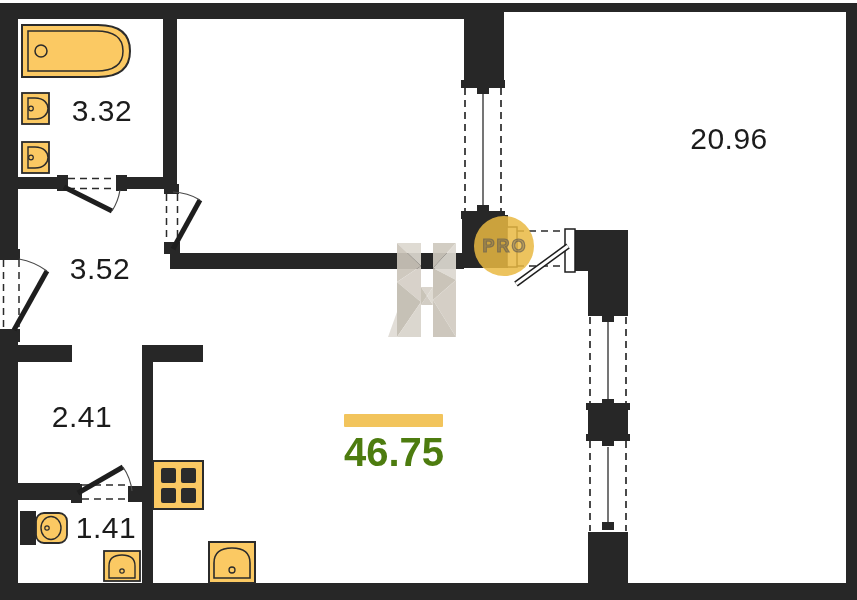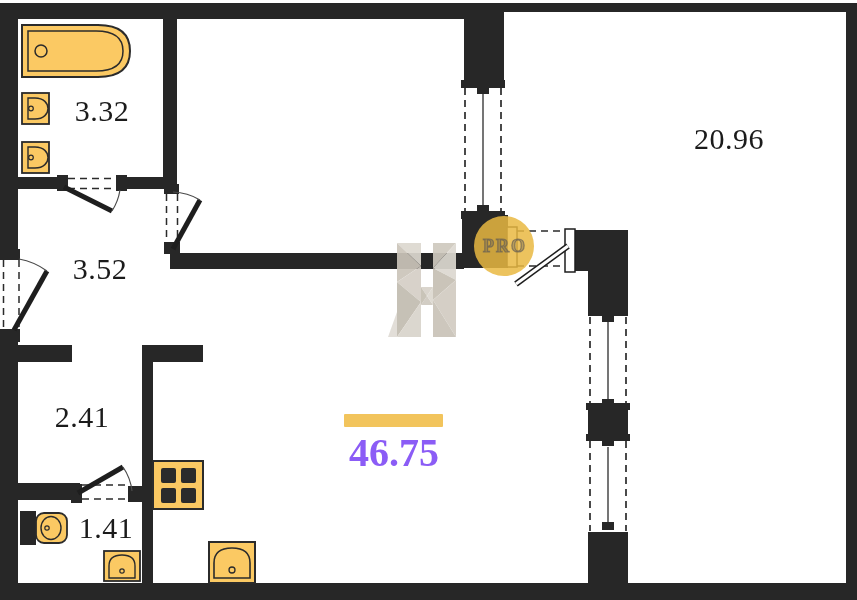--- a/index.html
+++ b/index.html
@@ -1,37 +1,37 @@
 <!DOCTYPE html>
 <html><head>
 <meta charset="utf-8">
 <style>
   html,body{margin:0;padding:0;background:#ffffff;}
   .plan-wrap{
     position:relative;
     width:857px;height:600px;
     background:#ffffff;
-    font-family:Liberation Serif, serif;
+    font-family:Liberation Sans, sans-serif;
     overflow:hidden;
   }
   .plan-wrap svg{position:absolute;left:0;top:0;}
   .room-label{
     position:absolute;
     transform:translate(-50%,-50%);
     font-size:30px;
     color:#1b1b1b;
     white-space:nowrap;
     letter-spacing:0.5px;
   }
   .total-label{
     position:absolute;
     transform:translate(-50%,-50%);
     font-size:40px;
     font-weight:700;
-    color:#8b5cf6;
+    color:#4d7c0f;
     white-space:nowrap;
   }
   .pro-text{
     position:absolute;
     transform:translate(-50%,-50%);
     font-size:18px;
     font-weight:700;
     letter-spacing:2px;
     color:rgba(108,100,86,0.40);
     -webkit-text-stroke:1.2px rgba(104,96,82,0.70);

